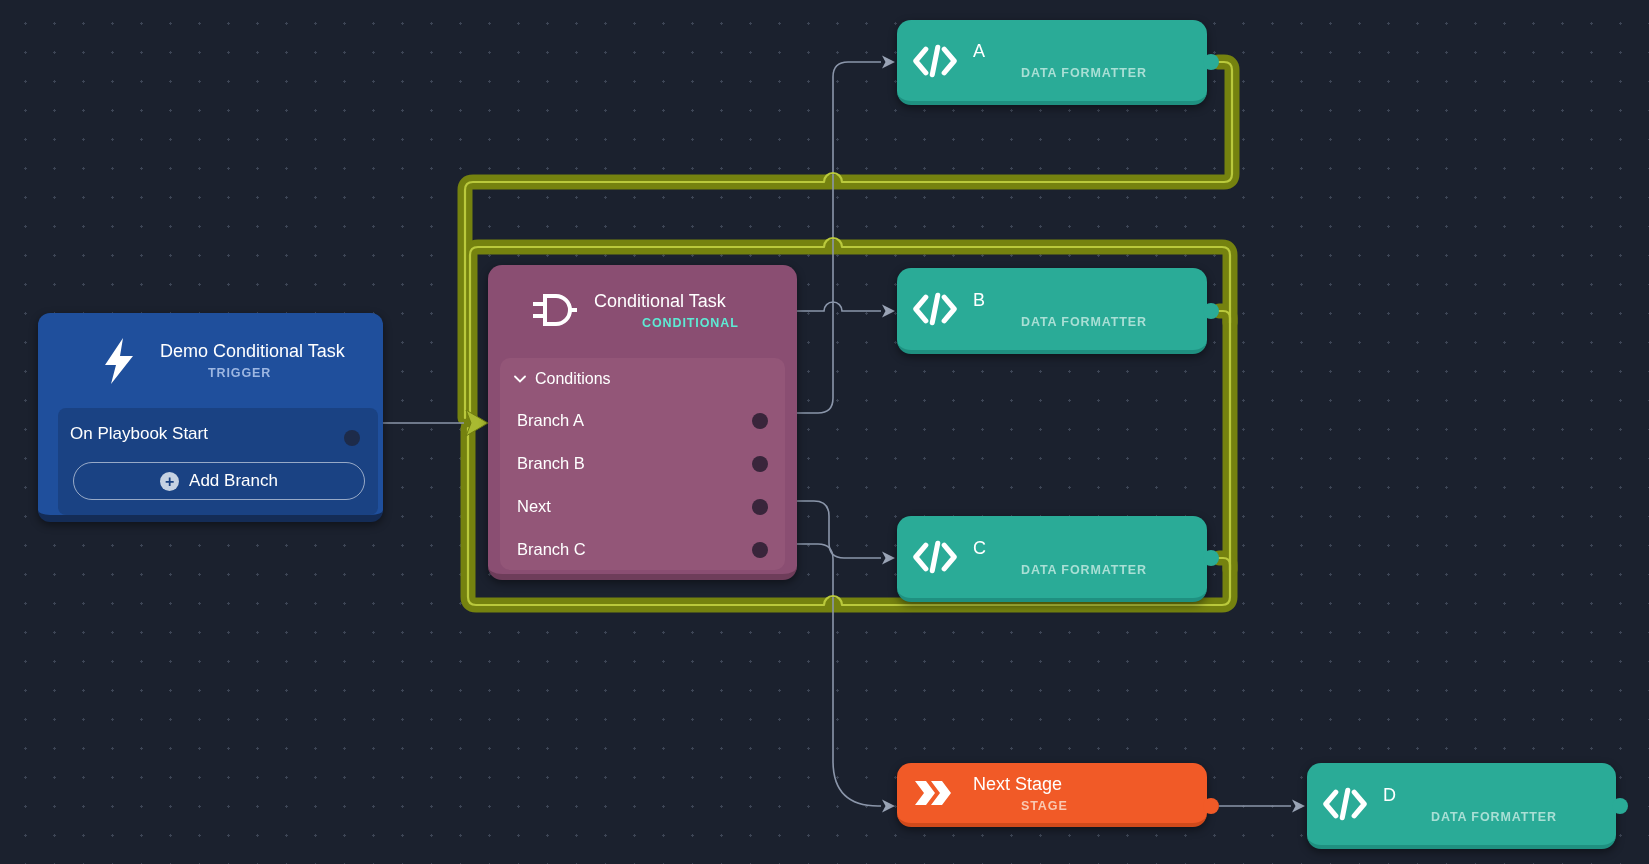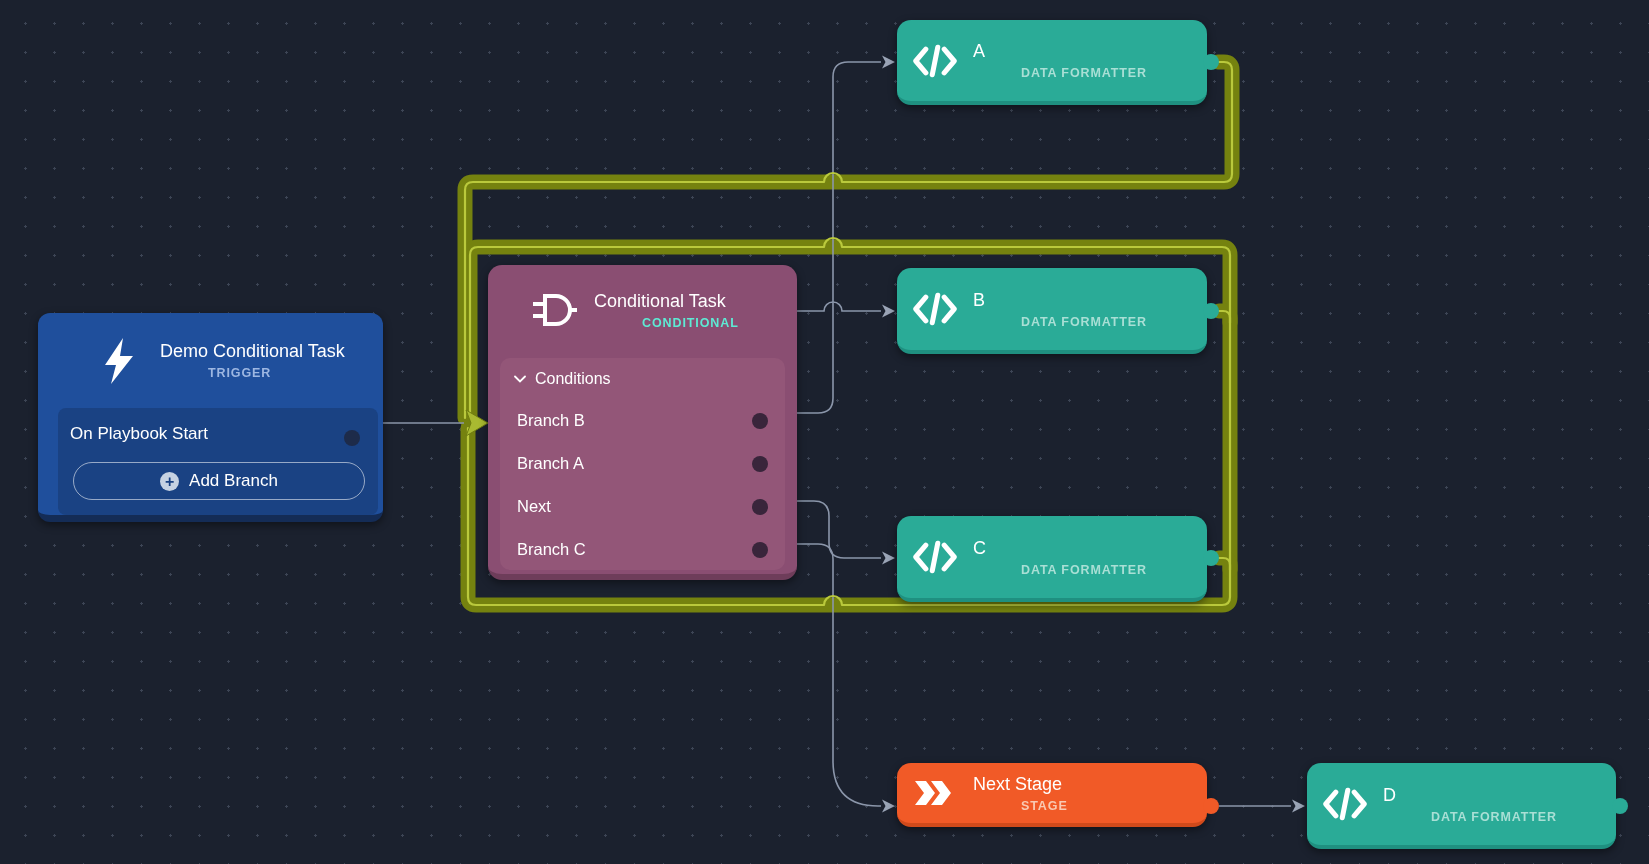--- a/index.html
+++ b/index.html
@@ -152,25 +152,25 @@
   <div class="cpanel">
     <div class="cpanel-header">
       <span class="chev">
         <svg width="12" height="8" viewBox="0 0 12 8" fill="none" stroke="#fff" stroke-width="1.8" stroke-linecap="round">
           <polyline points="1,1.5 6,6.5 11,1.5"></polyline>
         </svg>
       </span>
       <span>Conditions</span>
     </div>
     <div class="crow">
+      <span>Branch A</span>
+      <span class="bdot"></span>
+    </div>
+    <div class="crow">
       <span>Branch B</span>
-      <span class="bdot"></span>
-    </div>
-    <div class="crow">
-      <span>Branch A</span>
       <span class="bdot"></span>
     </div>
     <div class="crow">
       <span>Next</span>
       <span class="bdot"></span>
     </div>
     <div class="crow">
       <span>Branch C</span>
       <span class="bdot"></span>
     </div>

